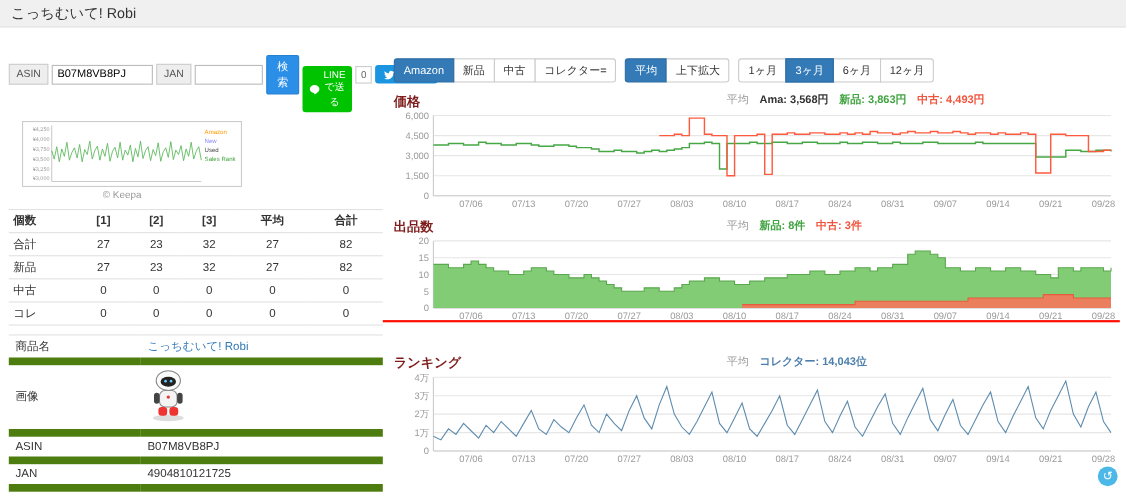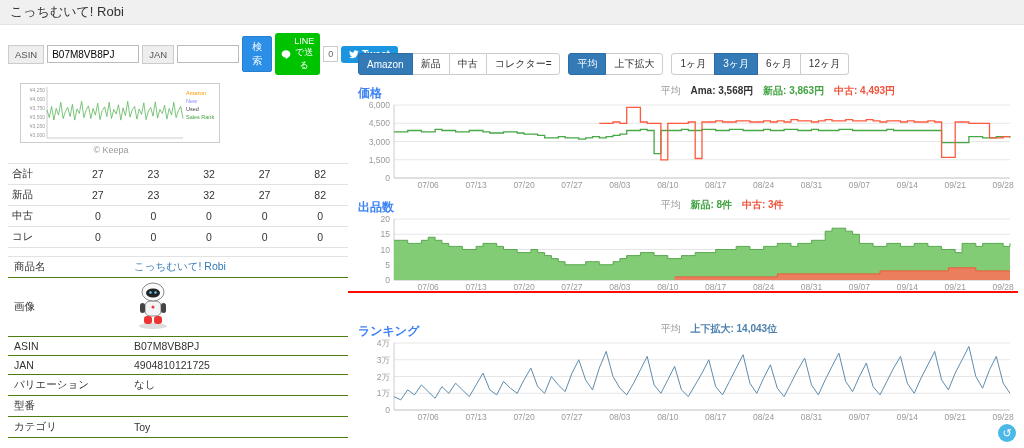--- a/index.html
+++ b/index.html
@@ -12,54 +12,54 @@
   .right{flex:1;margin-top:20px;position:relative;min-width:0;}
 
   
   .search-row{display:flex;align-items:center;gap:3px;margin-bottom:8px;}
   .lbl{background:#eee;border:1px solid #ccc;font-size:9.5px;padding:3px 6px;color:#555;}
   .inp{border:1px solid #bbb;height:16px;font-size:10px;padding:0 4px;}
   .inp.asin{width:82px}.inp.jan{width:52px}
   .btn-search{background:#2b8fe8;color:#fff;border:1px solid #2680d2;font-size:10px;
               padding:3px 9px;border-radius:2px;cursor:pointer;}
   .btn-line{background:#00c300;color:#fff;border:none;border-radius:3px;font-size:9px;
-            padding:3px 6px;display:flex;align-items:center;gap:3px;cursor:pointer;}
+            padding:3px 6px;display:flex;align-items:center;gap:3px;cursor:pointer;margin-top:27px;}
   .share-count{border:1px solid #ccc;font-size:9px;padding:2px 4px;color:#666;}
   .btn-tweet{background:#1b95e0;color:#fff;border:none;border-radius:3px;font-size:10px;
              font-weight:bold;padding:3px 8px;display:flex;align-items:center;gap:3px;cursor:pointer;}
 
   
   .keepa-wrap{margin:0 0 8px 12px;width:182px;}
   .keepa-chart{width:198px;height:58px;border:1px solid #ccc;background:#fff;}
   .keepa-credit{text-align:center;font-size:9px;color:#999;padding-top:2px;}
 
   
   table{border-collapse:collapse;width:100%;}
   .counts{margin-bottom:8px;}
   .counts th,.counts td{border-top:1px solid #e2e2e2;border-bottom:1px solid #e2e2e2;
       padding:3px 4px;font-size:10.5px;text-align:center;color:#333;}
   .counts th{font-weight:bold;}
   .counts th:first-child,.counts td:first-child{text-align:left;width:54px;}
-  .details td{border-top:1px solid #e2e2e2;border-bottom:1px solid #4d7c0f;
+  .details td{border-top:1px solid #e2e2e2;border-bottom:7px solid #4d7c0f;
       padding:3px 6px;font-size:10.5px;vertical-align:middle;}
   .details td.k{width:108px;color:#333;}
   .link{color:#337ab7;cursor:pointer;}
 
   
   .toolbar{display:flex;align-items:center;margin-bottom:8px;}
   .group{display:flex;margin-right:8px;}
   .group .tbtn + .tbtn{margin-left:-1px;}
   .tbtn{font-size:10px;padding:3px 8px;border:1px solid #ccc;background:#fff;color:#333;cursor:pointer;}
   .group .tbtn:first-child{border-radius:3px 0 0 3px;}
   .group .tbtn:last-child{border-radius:0 3px 3px 0;}
   .tbtn.active{background:#337ab7;border-color:#2e6da4;color:#fff;position:relative;z-index:1;}
 
   
   .chart-head{position:relative;height:16px;margin-bottom:2px;}
-  .chart-title{font-size:12px;font-weight:bold;color:#3b82f6;}
+  .chart-title{font-size:12px;font-weight:bold;color:#7f1d1d;}
   .legend{position:absolute;left:46%;top:1px;font-size:10px;white-space:nowrap;}
   .lg{margin-right:7px;}
   .lg-gray{color:#999;}.lg-dark{color:#333;font-weight:bold;}
   .lg-green{color:#3fa33f;font-weight:bold;margin-top:31px;}.lg-red{color:#f0543c;font-weight:bold;}
   .lg-blue{color:#4d7fae;font-weight:bold;}
   .chart{width:100%;}
   .chart-price{height:90px;margin-bottom:6px;}
   .chart-listings{height:78px;}
   .chart-rank{height:84px;}
   .rank-block{margin-top:28px;}
@@ -119,20 +119,28 @@
               <text x="165" y="11" text-anchor="start" font-size="5.5" fill="#ff9900" font-family="Liberation Sans, DejaVu Sans, sans-serif">Amazon</text>
               <text x="165" y="19" text-anchor="start" font-size="5.5" fill="#8888ff" font-family="Liberation Sans, DejaVu Sans, sans-serif">New</text>
               <text x="165" y="27" text-anchor="start" font-size="5.5" fill="#444444" font-family="Liberation Sans, DejaVu Sans, sans-serif">Used</text>
               <text x="165" y="35" text-anchor="start" font-size="5.5" fill="#3fa33f" font-family="Liberation Sans, DejaVu Sans, sans-serif">Sales Rank</text>
             </svg></div>
         <div class="keepa-credit">© Keepa</div>
       </div>
 
       <table class="counts">
         <tbody>
+            <tr>
+          <th>個数</th>
+          <th>[1]</th>
+          <th>[2]</th>
+          <th>[3]</th>
+          <th>平均</th>
+          <th>合計</th>
+        </tr>
         <tr>
           <td>合計</td>
           <td>27</td>
           <td>23</td>
           <td>32</td>
           <td>27</td>
           <td>82</td>
         </tr>
         <tr>
           <td>新品</td>
@@ -316,21 +324,21 @@
             </svg></div>
       </div>
 
       <div class="red-line"></div>
 
       <div class="rank-block">
         <div class="chart-head">
           <span class="chart-title">ランキング</span>
           <span class="legend">
             <span class="lg lg-gray">平均</span>
-            <span class="lg lg-blue">上下拡大: 14,043位</span>
+            <span class="lg lg-blue">コレクター: 14,043位</span>
           </span>
         </div>
         <div class="chart chart-rank"><svg width="658" height="84">
               <line x1="36" x2="652" y1="71" y2="71" stroke="#e6e6e6" stroke-width="1"></line>
               <text x="32" y="74" text-anchor="end" font-size="8.5" fill="#999" font-family="Liberation Sans, DejaVu Sans, sans-serif">0</text>
               <line x1="36" x2="652" y1="54.25" y2="54.25" stroke="#e6e6e6" stroke-width="1"></line>
               <text x="32" y="57.25" text-anchor="end" font-size="8.5" fill="#999" font-family="Liberation Sans, DejaVu Sans, sans-serif">1万</text>
               <line x1="36" x2="652" y1="37.5" y2="37.5" stroke="#e6e6e6" stroke-width="1"></line>
               <text x="32" y="40.5" text-anchor="end" font-size="8.5" fill="#999" font-family="Liberation Sans, DejaVu Sans, sans-serif">2万</text>
               <line x1="36" x2="652" y1="20.75" y2="20.75" stroke="#e6e6e6" stroke-width="1"></line>

